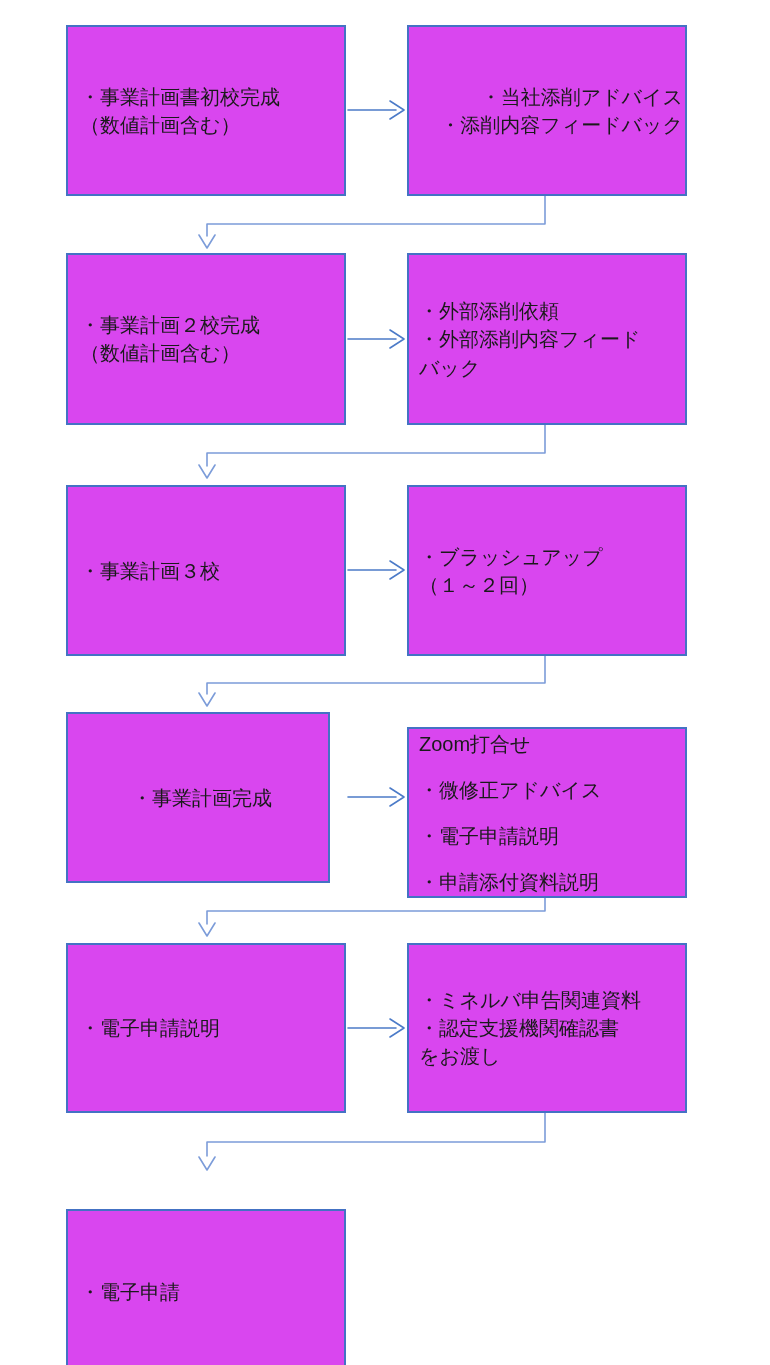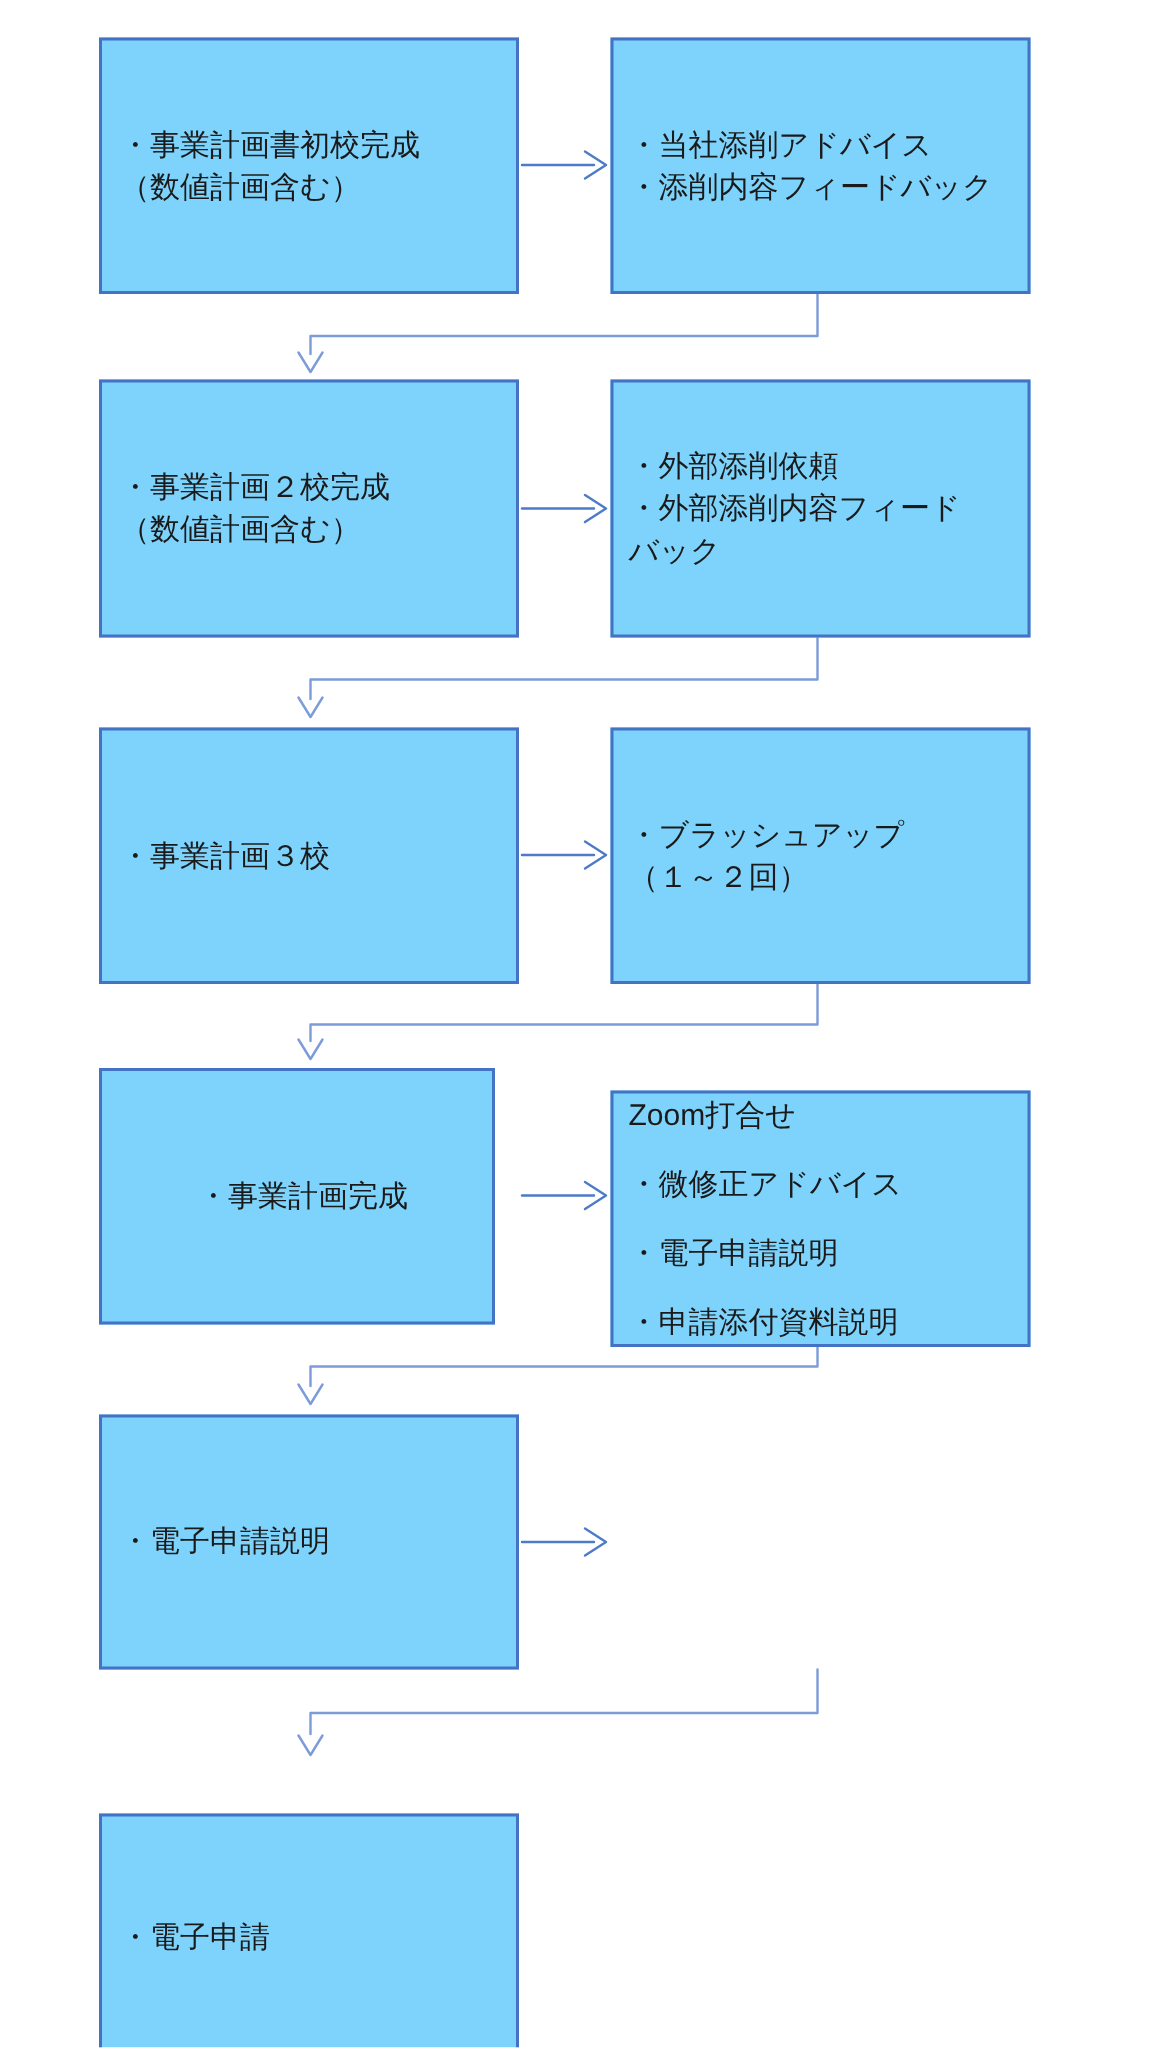--- a/index.html
+++ b/index.html
@@ -19,21 +19,21 @@
   }
   .connector-layer{
     position:absolute;left:0;top:0;width:770px;height:1365px;
   }
   .connector-layer path{fill:none;stroke-linecap:round;stroke-linejoin:round;}
   .h-arrow{stroke:var(--arrow);stroke-width:1.6;}
   .elbow{stroke:var(--elbow-connector);stroke-width:1.6;}
   .box{
     position:absolute;
     box-sizing:border-box;
-    background:#7dd3fc;
+    background:#d946ef;
     border:2px solid var(--box-border);
     display:flex;
     flex-direction:column;
     justify-content:center;
     font-size:20px;
     color:var(--text);
     padding:0 4px 0 12px;
     overflow:hidden;
   }
   .box.right-col{padding-left:10px;padding-right:2px;}
@@ -65,21 +65,21 @@
       <path class="elbow" d="M545 1113 V1142 H207 V1156 M199 1157 L207 1170 L215 1157"></path>
     </g>
   </svg>
 
   <div class="box left-col" style="left:66px;top:25px;width:280px;height:171px;">
     <div class="lines gap-lg">
       <div class="line">・事業計画書初校完成</div>
       <div class="line">（数値計画含む）</div>
     </div>
   </div>
-  <div class="box right-col" style="left:407px;top:25px;width:280px;height:171px;">
+  <div class="box right-col" style="left:407px;top:25px;width:280px;height:171px;text-align:right;">
     <div class="lines gap-lg">
       <div class="line">・当社添削アドバイス</div>
       <div class="line">・添削内容フィードバック</div>
     </div>
   </div>
 
   <div class="box left-col" style="left:66px;top:253px;width:280px;height:172px;">
     <div class="lines gap-lg">
       <div class="line">・事業計画２校完成</div>
       <div class="line">（数値計画含む）</div>
@@ -117,20 +117,27 @@
       <div class="line">・電子申請説明</div>
       <div class="line">・申請添付資料説明</div>
     </div>
   </div>
 
   <div class="box left-col" style="left:66px;top:943px;width:280px;height:170px;">
     <div class="lines gap-lg">
       <div class="line">・電子申請説明</div>
     </div>
   </div>
+  <div class="box right-col" style="left:407px;top:943px;width:280px;height:170px;">
+    <div class="lines gap-lg">
+      <div class="line">・ミネルバ申告関連資料</div>
+      <div class="line">・認定支援機関確認書</div>
+      <div class="line">をお渡し</div>
+    </div>
+  </div>
 
   <div class="box left-col" style="left:66px;top:1175px;width:280px;height:166px;margin-top:34px;">
     <div class="lines gap-lg">
       <div class="line">・電子申請</div>
     </div>
   </div>
 
 </div>
 
 </body></html>

